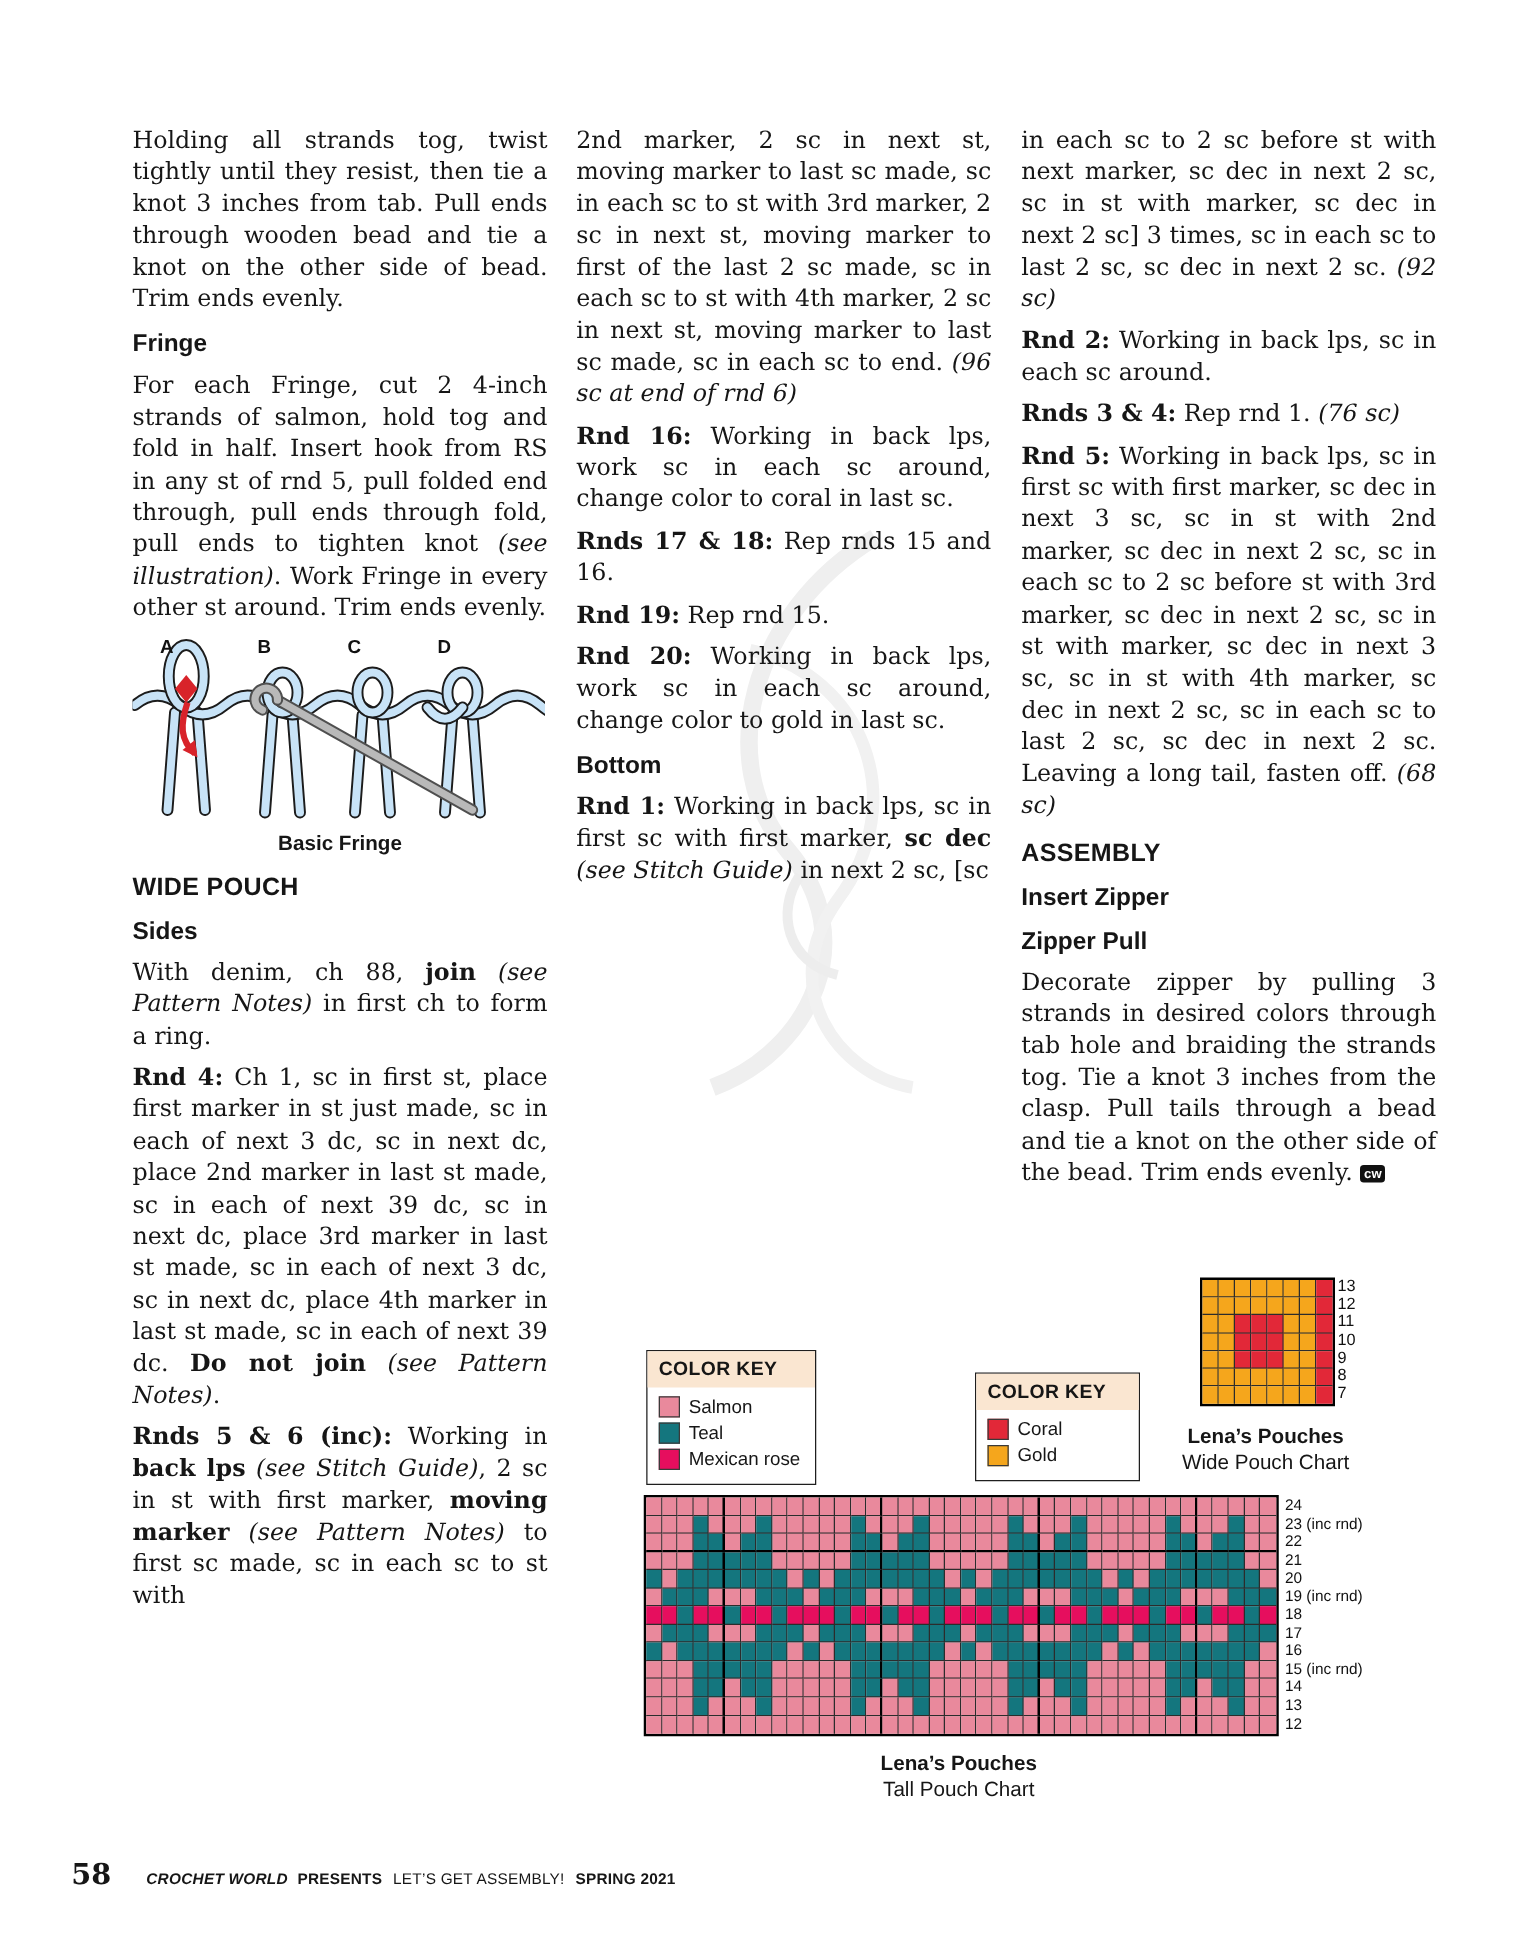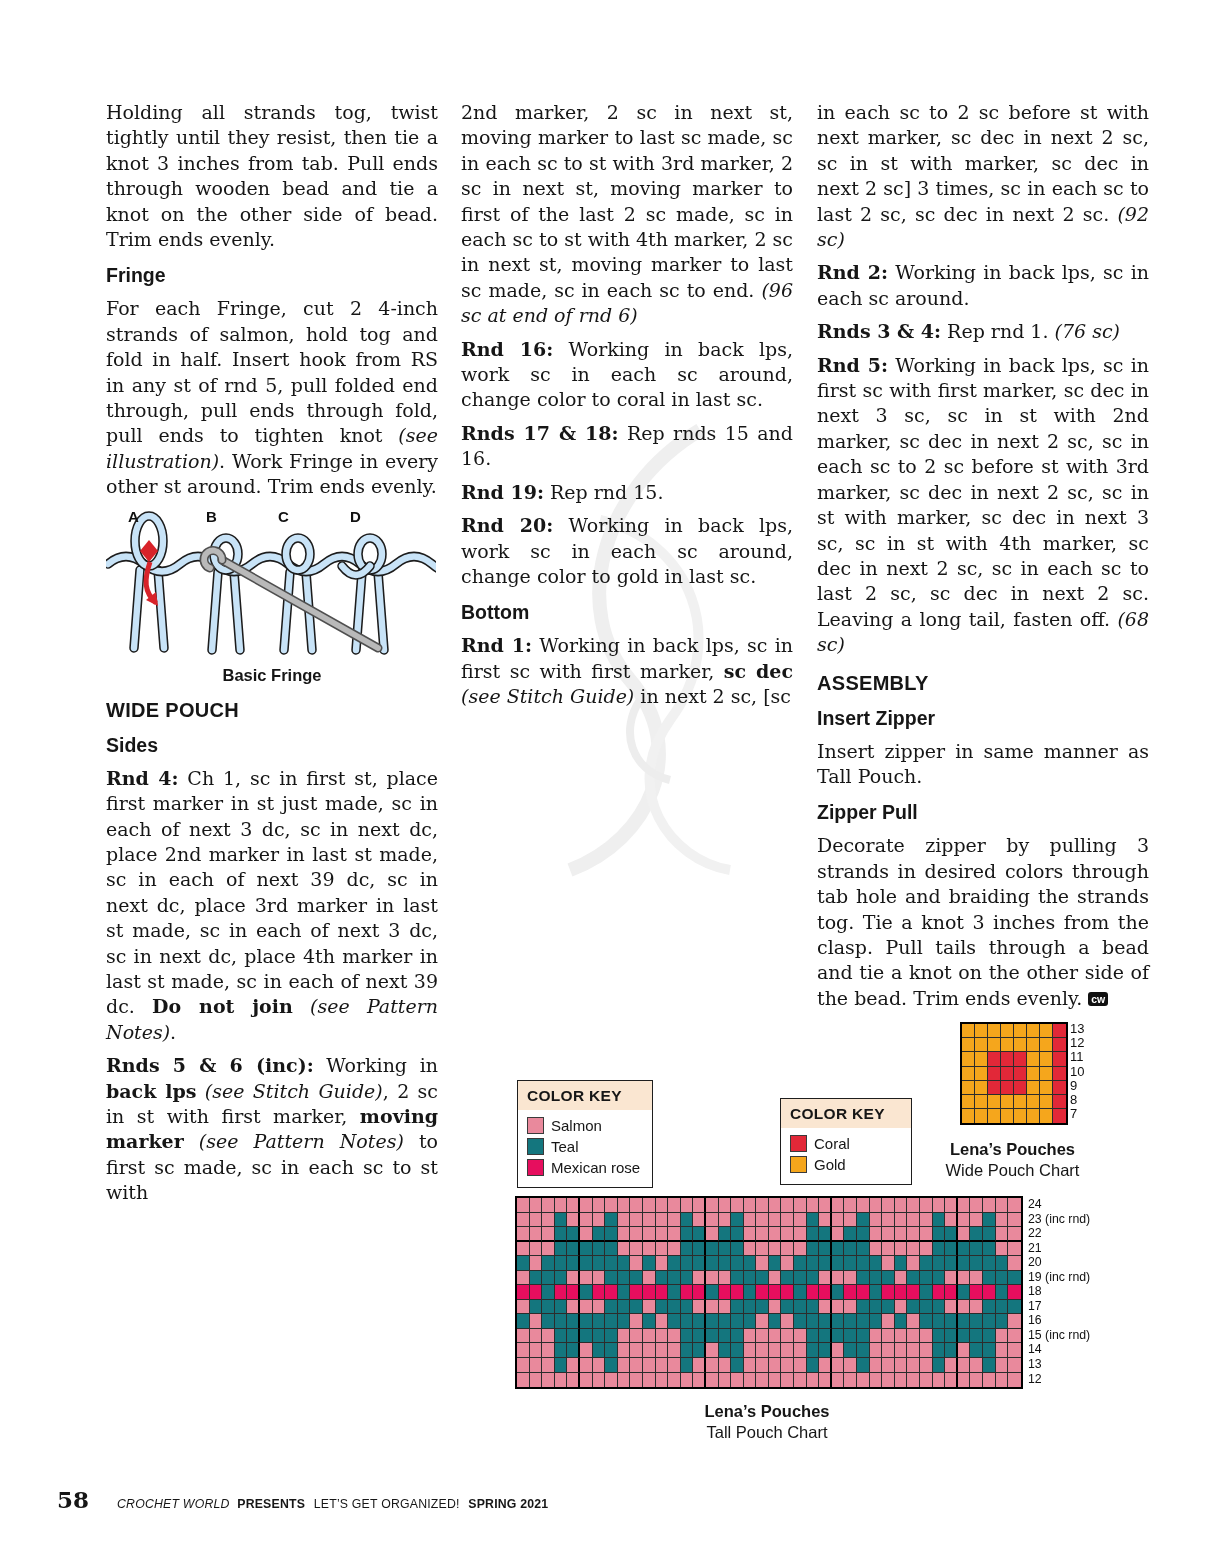--- a/index.html
+++ b/index.html
@@ -45,21 +45,21 @@
   #wide-cap{left:925px;top:1140px;width:175px;}
   #tall-cap{left:515px;top:1402px;width:504px;}
   .cap-bold{font-weight:bold;font-size:16.5px;} .cap-reg{font-size:16.5px;margin-top:2px;}
   
   #watermark{position:absolute;left:480px;top:400px;z-index:1;}
   
   #footer{position:absolute;left:57px;top:1486px;z-index:2;display:flex;align-items:baseline;}
   .pg-num{font-family:"DejaVu Serif",serif;font-weight:bold;font-size:23px;}
   .footer-meta{font-family:"Liberation Sans",sans-serif;font-size:12.3px;letter-spacing:.2px;
                margin-left:28px;white-space:nowrap;}
-  .fm-brand{font-weight:normal;font-style:italic;}
+  .fm-brand{font-weight:bold;font-style:italic;}
   .fm-presents{font-weight:bold;margin-left:4px;}
   .fm-title{margin-left:5px;}
   .fm-issue{font-weight:bold;margin-left:5px;}
   
   .yo{fill:none;stroke:#1c1c1c;stroke-width:9.5;stroke-linecap:round;}
   .yi{fill:none;stroke:#c8e3f7;stroke-width:6.4;stroke-linecap:round;}
   .ho{fill:none;stroke:#4f4f4f;stroke-width:9;stroke-linecap:round;}
   .hi{fill:none;stroke:#b9b9b9;stroke-width:5.8;stroke-linecap:round;}
   .flabel{font-family:"Liberation Sans",sans-serif;font-weight:bold;font-size:15px;fill:#111;}
 </style>
@@ -142,20 +142,21 @@
         <text class="flabel" x="172" y="14">C</text>
         <text class="flabel" x="244" y="14">D</text>
       </g>
     </svg>
     <figcaption>Basic Fringe</figcaption>
   </figure>
 
   <div>
       <div class="sec-head">WIDE POUCH</div>
       <div class="sub-head">Sides</div>
+      <div class="para">With denim, ch 88, <b>join</b> <i>(see Pattern Notes)</i> in first ch to form a ring.</div>
       <div class="para"><b>Rnd 4:</b> Ch 1, sc in first st, place first marker in st just made, sc in each of next 3 dc, sc in next dc, place 2nd marker in last st made, sc in each of next 39 dc, sc in next dc, place 3rd marker in last st made, sc in each of next 3 dc, sc in next dc, place 4th marker in last st made, sc in each of next 39 dc. <b>Do not join</b> <i>(see Pattern Notes)</i>.</div>
       <div class="para"><b>Rnds 5 &amp; 6 (inc):</b> Working in <b>back lps</b> <i>(see Stitch Guide)</i>, 2 sc in st with first marker, <b>moving marker</b> <i>(see Pattern Notes)</i> to first sc made, sc in each sc to st with</div>
     </div>
 </div>
 
 <div class="col" id="col2">
   <div>
       <div class="para">2nd marker, 2 sc in next st, moving marker to last sc made, sc in each sc to st with 3rd marker, 2 sc in next st, moving marker to first of the last 2 sc made, sc in each sc to st with 4th marker, 2 sc in next st, moving marker to last sc made, sc in each sc to end. <i>(96 sc at end of rnd 6)</i></div>
       <div class="para"><b>Rnd 16:</b> Working in back lps, work sc in each sc around, change color to coral in last sc.</div>
       <div class="para"><b>Rnds 17 &amp; 18:</b> Rep rnds 15 and 16.</div>
@@ -167,21 +168,20 @@
 </div>
 
 <div class="col" id="col3">
   <div>
       <div class="para">in each sc to 2 sc before st with next marker, sc dec in next 2 sc, sc in st with marker, sc dec in next 2 sc] 3 times, sc in each sc to last 2 sc, sc dec in next 2 sc. <i>(92 sc)</i></div>
       <div class="para"><b>Rnd 2:</b> Working in back lps, sc in each sc around.</div>
       <div class="para"><b>Rnds 3 &amp; 4:</b> Rep rnd 1. <i>(76 sc)</i></div>
       <div class="para"><b>Rnd 5:</b> Working in back lps, sc in first sc with first marker, sc dec in next 3 sc, sc in st with 2nd marker, sc dec in next 2 sc, sc in each sc to 2 sc before st with 3rd marker, sc dec in next 2 sc, sc in st with marker, sc dec in next 3 sc, sc in st with 4th marker, sc dec in next 2 sc, sc in each sc to last 2 sc, sc dec in next 2 sc. Leaving a long tail, fasten off. <i>(68 sc)</i></div>
       <div class="sec-head">ASSEMBLY</div>
       <div class="sub-head">Insert Zipper</div>
-      <div class="para">Insert zipper in same manner as Tall Pouch.</div>
       <div class="sub-head">Zipper Pull</div>
       <div class="para">Decorate zipper by pulling 3 strands in desired colors through tab hole and braiding the strands tog. Tie a knot 3 inches from the clasp. Pull tails through a bead and tie a knot on the other side of the bead. Trim ends evenly. <span class="cw-tag">cw</span></div>
     </div>
 </div>
 
 <div class="key-box" id="key1">
   <div class="key-head">COLOR KEY</div>
   <div class="key-items">
       <div class="key-item">
         <span class="key-swatch" style="background: rgb(233, 137, 156);"></span>
@@ -824,16 +824,16 @@
 <div class="chart-cap" id="tall-cap">
   <div class="cap-bold">Lena’s Pouches</div>
   <div class="cap-reg">Tall Pouch Chart</div>
 </div>
 
 <div id="footer">
   <span class="pg-num">58</span>
   <span class="footer-meta">
     <span class="fm-brand">CROCHET WORLD</span>
     <span class="fm-presents">PRESENTS</span>
-    <span class="fm-title">LET’S GET ORGANIZED!</span>
+    <span class="fm-title">LET’S GET ASSEMBLY!</span>
     <span class="fm-issue">SPRING 2021</span>
   </span>
 </div>
 
 </body></html>

